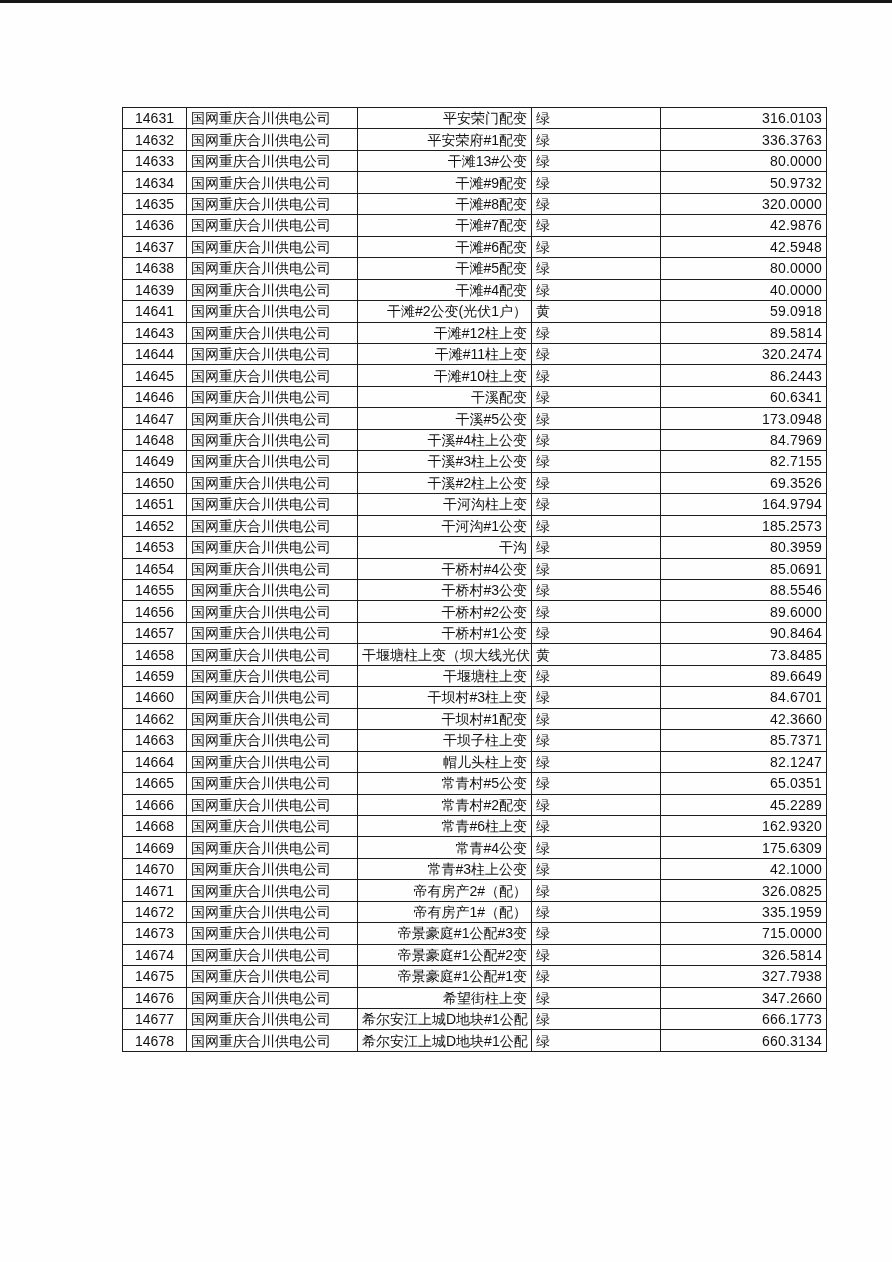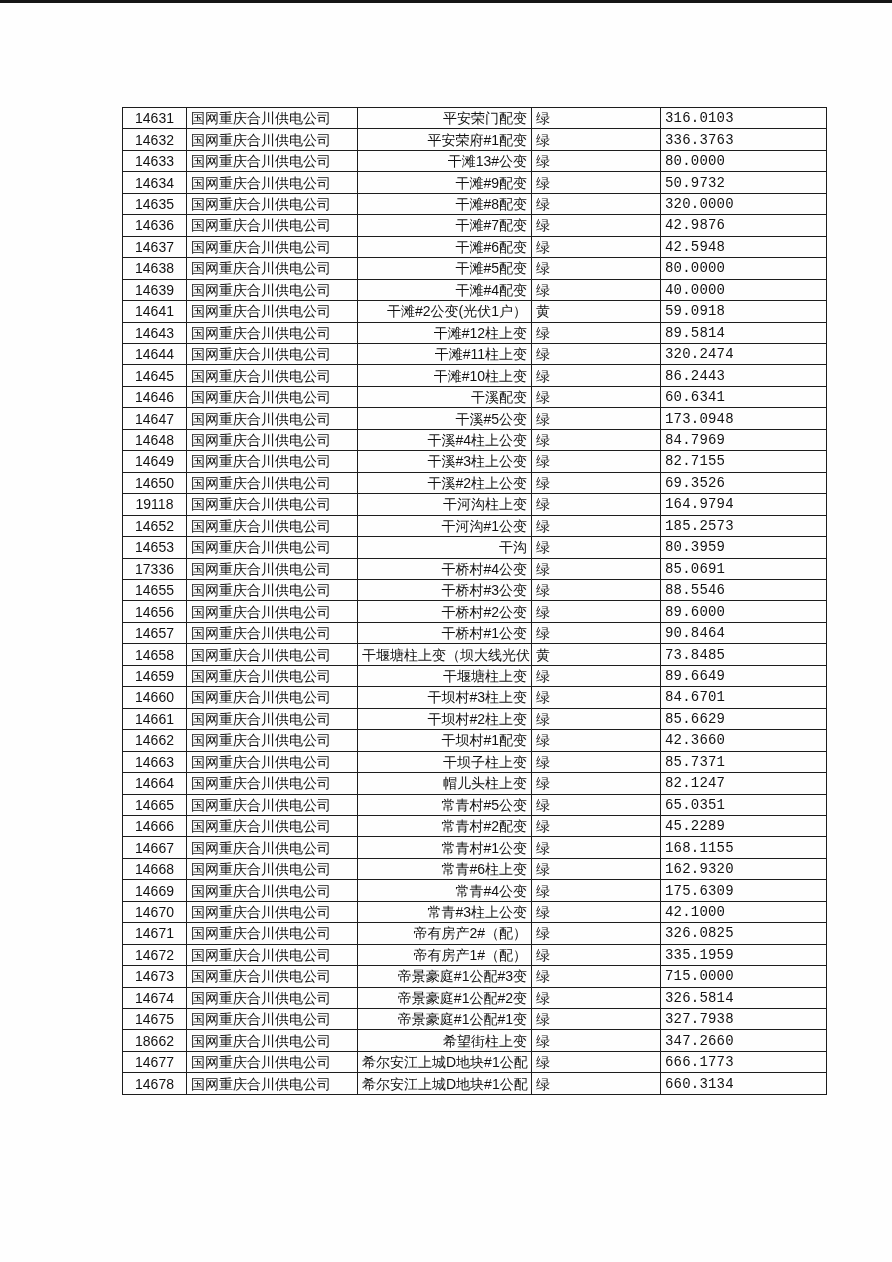--- a/index.html
+++ b/index.html
@@ -42,21 +42,21 @@
     color: #111111;
     padding: 0 4px;
     white-space: nowrap;
     overflow: hidden;
     vertical-align: middle;
   }
   td.col-id     { text-align: center; padding: 0 2px; }
   td.col-company{ text-align: left; }
   td.col-device { text-align: right; }
   td.col-status { text-align: left; }
-  td.col-value  { text-align: left; letter-spacing: 0.2px; font-family: Liberation Mono, monospace; }
+  td.col-value  { text-align: right; letter-spacing: 0.2px; }
 </style>
 </head>
 <body>
 
 <div class="page">
   <div class="top-edge-line"></div>
   <table class="data-table">
     <colgroup>
       <col style="width:64px">
       <col style="width:171px">
@@ -185,42 +185,42 @@
           <td class="col-value">82.7155</td>
         </tr>
         <tr>
           <td class="col-id">14650</td>
           <td class="col-company">国网重庆合川供电公司</td>
           <td class="col-device">干溪#2柱上公变</td>
           <td class="col-status">绿</td>
           <td class="col-value">69.3526</td>
         </tr>
         <tr>
-          <td class="col-id">19118</td>
+          <td class="col-id">14651</td>
           <td class="col-company">国网重庆合川供电公司</td>
           <td class="col-device">干河沟柱上变</td>
           <td class="col-status">绿</td>
           <td class="col-value">164.9794</td>
         </tr>
         <tr>
           <td class="col-id">14652</td>
           <td class="col-company">国网重庆合川供电公司</td>
           <td class="col-device">干河沟#1公变</td>
           <td class="col-status">绿</td>
           <td class="col-value">185.2573</td>
         </tr>
         <tr>
           <td class="col-id">14653</td>
           <td class="col-company">国网重庆合川供电公司</td>
           <td class="col-device">干沟</td>
           <td class="col-status">绿</td>
           <td class="col-value">80.3959</td>
         </tr>
         <tr>
-          <td class="col-id">17336</td>
+          <td class="col-id">14654</td>
           <td class="col-company">国网重庆合川供电公司</td>
           <td class="col-device">干桥村#4公变</td>
           <td class="col-status">绿</td>
           <td class="col-value">85.0691</td>
         </tr>
         <tr>
           <td class="col-id">14655</td>
           <td class="col-company">国网重庆合川供电公司</td>
           <td class="col-device">干桥村#3公变</td>
           <td class="col-status">绿</td>
@@ -255,27 +255,20 @@
           <td class="col-value">89.6649</td>
         </tr>
         <tr>
           <td class="col-id">14660</td>
           <td class="col-company">国网重庆合川供电公司</td>
           <td class="col-device">干坝村#3柱上变</td>
           <td class="col-status">绿</td>
           <td class="col-value">84.6701</td>
         </tr>
         <tr>
-          <td class="col-id">14661</td>
-          <td class="col-company">国网重庆合川供电公司</td>
-          <td class="col-device">干坝村#2柱上变</td>
-          <td class="col-status">绿</td>
-          <td class="col-value">85.6629</td>
-        </tr>
-        <tr>
           <td class="col-id">14662</td>
           <td class="col-company">国网重庆合川供电公司</td>
           <td class="col-device">干坝村#1配变</td>
           <td class="col-status">绿</td>
           <td class="col-value">42.3660</td>
         </tr>
         <tr>
           <td class="col-id">14663</td>
           <td class="col-company">国网重庆合川供电公司</td>
           <td class="col-device">干坝子柱上变</td>
@@ -297,27 +290,20 @@
           <td class="col-value">65.0351</td>
         </tr>
         <tr>
           <td class="col-id">14666</td>
           <td class="col-company">国网重庆合川供电公司</td>
           <td class="col-device">常青村#2配变</td>
           <td class="col-status">绿</td>
           <td class="col-value">45.2289</td>
         </tr>
         <tr>
-          <td class="col-id">14667</td>
-          <td class="col-company">国网重庆合川供电公司</td>
-          <td class="col-device">常青村#1公变</td>
-          <td class="col-status">绿</td>
-          <td class="col-value">168.1155</td>
-        </tr>
-        <tr>
           <td class="col-id">14668</td>
           <td class="col-company">国网重庆合川供电公司</td>
           <td class="col-device">常青#6柱上变</td>
           <td class="col-status">绿</td>
           <td class="col-value">162.9320</td>
         </tr>
         <tr>
           <td class="col-id">14669</td>
           <td class="col-company">国网重庆合川供电公司</td>
           <td class="col-device">常青#4公变</td>
@@ -360,21 +346,21 @@
           <td class="col-value">326.5814</td>
         </tr>
         <tr>
           <td class="col-id">14675</td>
           <td class="col-company">国网重庆合川供电公司</td>
           <td class="col-device">帝景豪庭#1公配#1变</td>
           <td class="col-status">绿</td>
           <td class="col-value">327.7938</td>
         </tr>
         <tr>
-          <td class="col-id">18662</td>
+          <td class="col-id">14676</td>
           <td class="col-company">国网重庆合川供电公司</td>
           <td class="col-device">希望街柱上变</td>
           <td class="col-status">绿</td>
           <td class="col-value">347.2660</td>
         </tr>
         <tr>
           <td class="col-id">14677</td>
           <td class="col-company">国网重庆合川供电公司</td>
           <td class="col-device">希尔安江上城D地块#1公配</td>
           <td class="col-status">绿</td>

